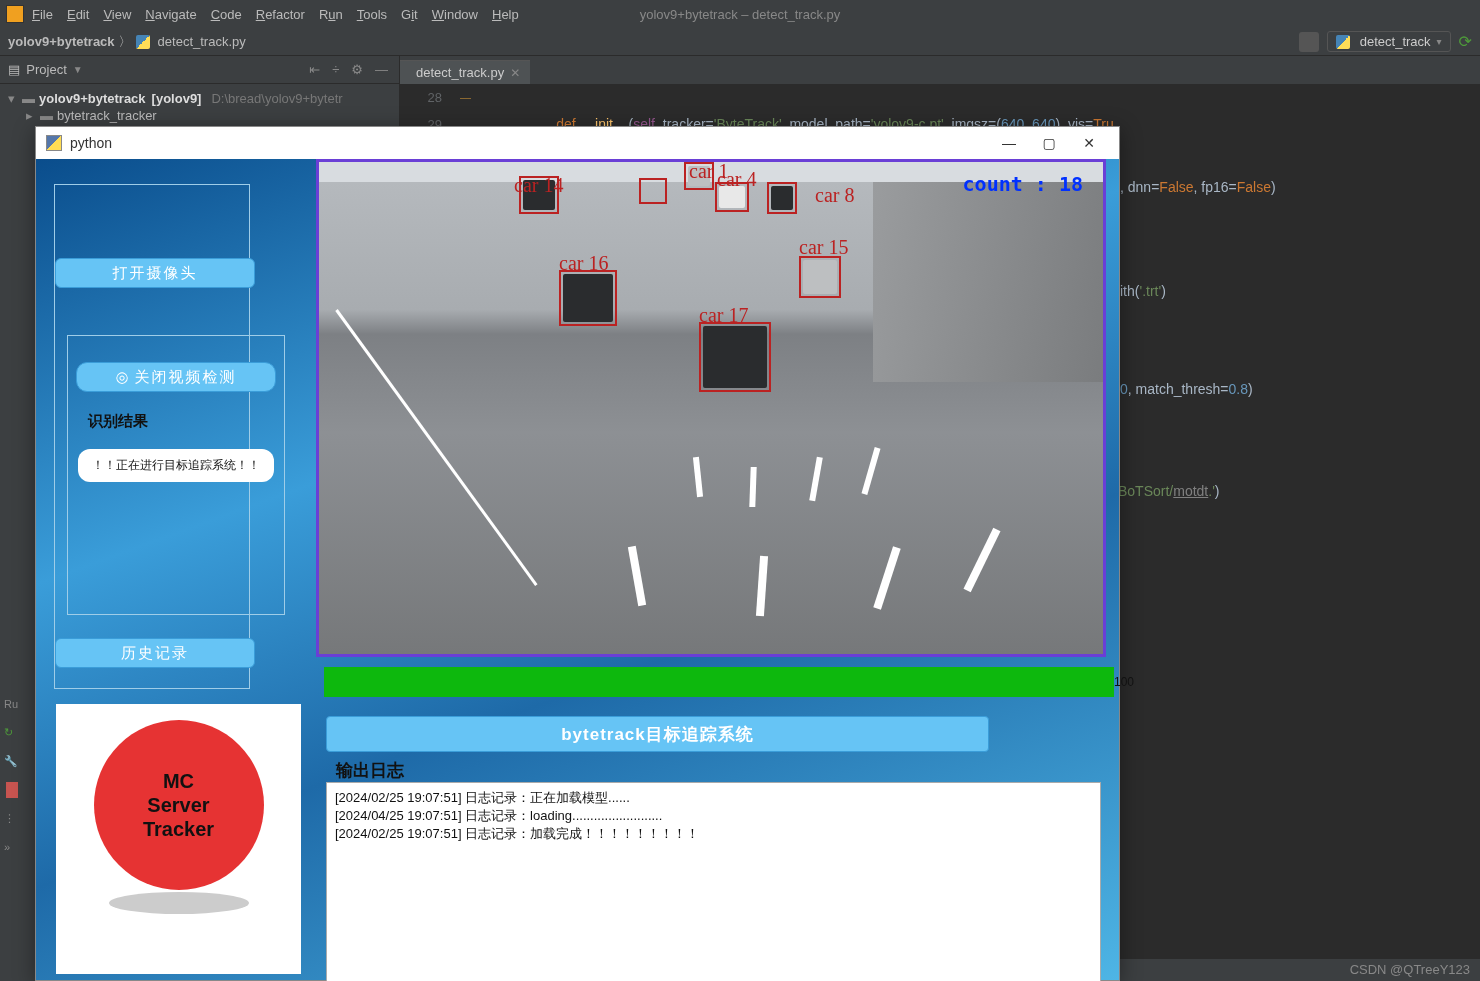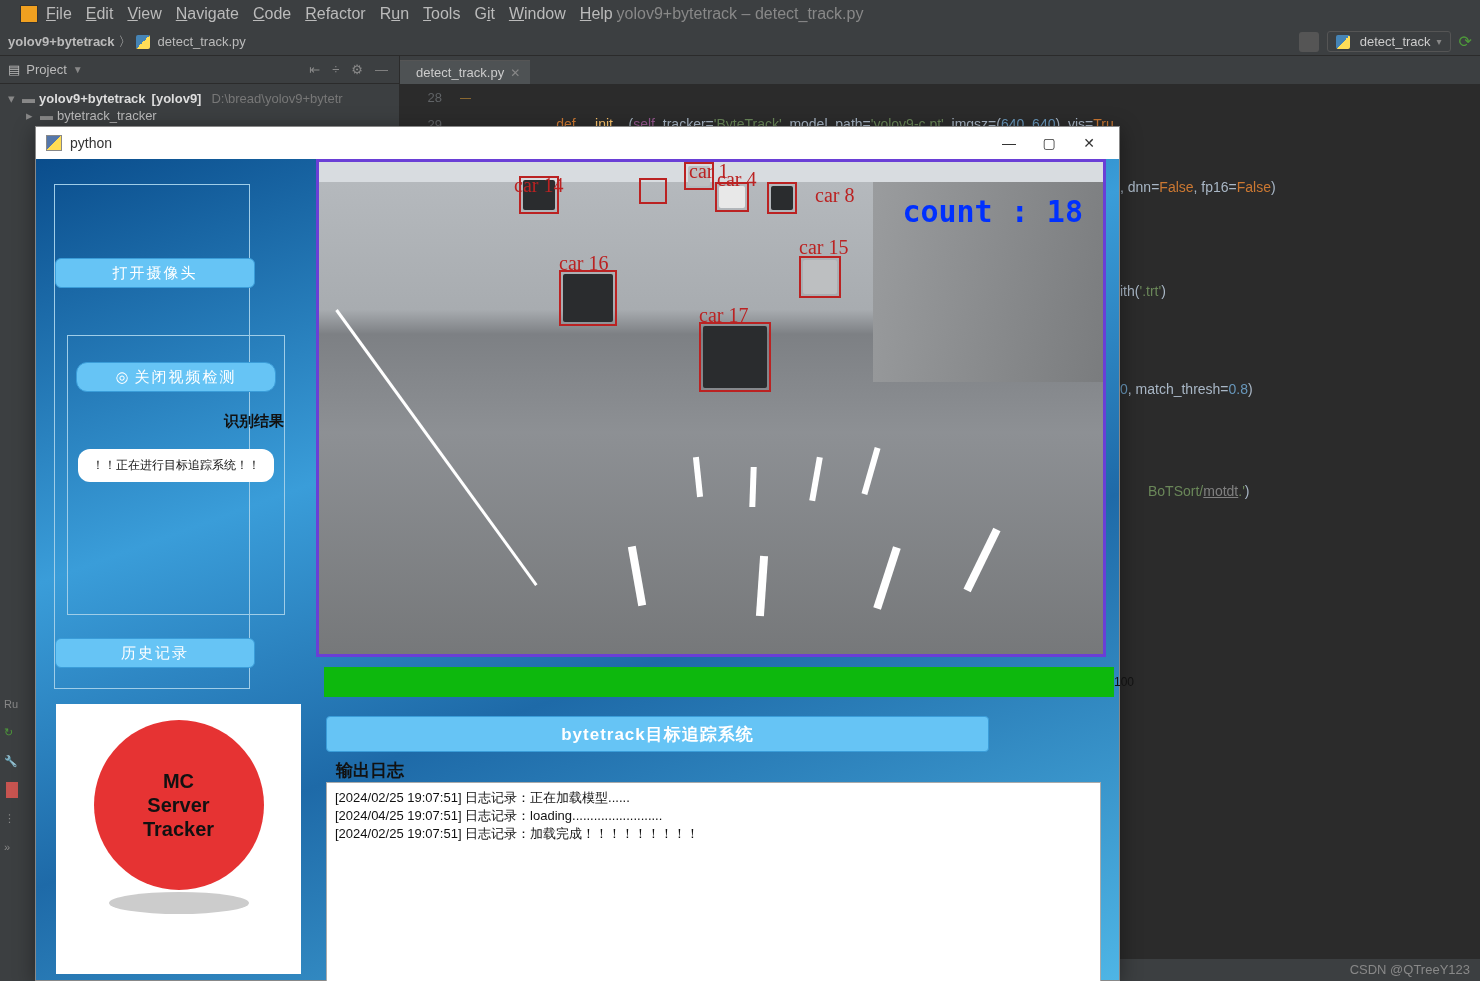--- a/index.html
+++ b/index.html
@@ -1,19 +1,19 @@
 <!DOCTYPE html>
 <html><head>
 <meta charset="utf-8">
 <style>
 * { margin:0; padding:0; box-sizing:border-box; font-family:Arial,sans-serif; }
 body { width:1480px; height:981px; background:#2b2b2b; overflow:hidden; position:relative; }
 
 
-.ide-menu { height:28px; background:#3c3f41; display:flex; align-items:center; padding:0 20px; color:#bbb; font-size:16px; }
+.ide-menu { height:28px; background:#3c3f41; display:flex; align-items:center; padding:0 6px; color:#bbb; font-size:13px; }
 .ide-menu .logo { width:18px; height:18px; background:#f0a020; border:1px solid #333; margin-right:8px; }
 .ide-menu span { margin-right:14px; cursor:pointer; }
 .ide-menu span u { text-decoration:underline; }
 .ide-title { position:absolute; left:50%; transform:translateX(-50%); color:#888; }
 
 
 .ide-crumb { height:28px; background:#3c3f41; display:flex; align-items:center; padding:0 8px; color:#bbb; font-size:13px; justify-content:space-between; border-bottom:1px solid #2b2b2b;}
 .ide-crumb .left { display:flex; align-items:center; gap:4px;}
 .ide-crumb .py-icon { width:14px; height:14px; background:linear-gradient(135deg,#4584b6 50%,#ffde57 50%); border-radius:2px; display:inline-block; margin-right:4px;}
 .ide-crumb .right { display:flex; align-items:center; gap:8px;}
@@ -64,34 +64,34 @@
 .pywin { position:absolute; left:35px; top:126px; width:1085px; height:855px; background:#fff; border:1px solid #888; box-shadow:0 4px 20px rgba(0,0,0,.4);}
 .pywin-title { height:32px; background:#fff; display:flex; align-items:center; padding:0 10px; font-size:14px; color:#333;}
 .pywin-title .ticon { width:16px; height:16px; border:1px solid #888; margin-right:8px; background:linear-gradient(135deg,#57a 50%,#fd5 50%);}
 .pywin-title .spacer { flex:1;}
 .pywin-title .wbtn { width:40px; text-align:center; color:#333; font-size:14px; cursor:pointer;}
 .pywin-body { height:calc(100% - 32px); background:linear-gradient(160deg,#0a4d8c 0%,#3a9dd9 35%,#1e6aa8 60%,#4eb5e5 100%); padding:8px; position:relative;}
 
 .side-panel { position:absolute; left:18px; top:25px; width:196px; height:505px; border:1px solid #9fcde8;}
 .side-btn { margin:18px auto 0; width:200px; height:30px; background:#66c4f5; border:1px solid #3a9dd9; border-radius:6px; color:#fff; font-size:15px; display:flex; align-items:center; justify-content:center; cursor:pointer; letter-spacing:2px;}
 .side-btn.cam-ic::before { content:"◎"; margin-right:4px; color:#fff;}
-.result-label { margin:20px 0 0 20px; font-size:15px; font-weight:bold; color:#111;text-align:right;}
+.result-label { margin:20px 0 0 20px; font-size:15px; font-weight:bold; color:#111;}
 .result-pill { margin:18px auto 0; width:196px; padding:8px 10px; background:#fff; border-radius:12px; font-size:12px; text-align:center; color:#111;}
 .side-panel .history-wrap { position:absolute; bottom:20px; left:0; right:0;}
 .side-panel .gap-box { position:absolute; top:150px; left:12px; width:218px; height:280px; border:1px solid #9fcde8;}
 
 .logo-box { position:absolute; left:20px; top:545px; width:245px; height:270px; background:#fff; padding:6px;}
 .logo-circle { width:170px; height:170px; margin:10px auto 0; border-radius:50%; background:#e63333; display:flex; align-items:center; justify-content:center; text-align:center; color:#111; font-weight:bold; font-size:20px; line-height:1.2;}
 .logo-shadow { width:140px; height:22px; margin:2px auto 0; background:#ccc; border-radius:50%;}
 
 .video-frame { position:absolute; left:280px; top:0; width:790px; height:498px; border:3px solid #6a3fd6; background:linear-gradient(#b7bbbf 0%,#a8acb0 30%,#7d8084 35%,#8d9094 55%,#76787a 100%);}
 .road-mark { position:absolute; background:#fff;}
 .video-frame .wall { position:absolute; right:0; top:20px; width:230px; height:200px; background:linear-gradient(100deg,#9a9c9e 0%,#7a7c7e 100%);}
 .video-frame .sky { position:absolute; left:0; top:0; right:0; height:20px; background:#d8dce0;}
-.count-text { position:absolute; right:20px; top:32px; color:#0030ff; font-size:30px; font-family:Consolas,monospace; font-weight:bold;}
+.count-text { position:absolute; right:20px; top:10px; color:#0030ff; font-size:20px; font-family:Consolas,monospace; font-weight:bold;}
 .bbox { position:absolute; border:2px solid #b22;}
 .bbox-label { position:absolute; color:#b22; font-size:20px; font-family:serif; white-space:nowrap;}
 .car-blob { position:absolute; background:#2a2c2e; border-radius:2px;}
 .car-blob.light { background:#bdbfc1;}
 .car-blob.white { background:#e8e8e8;}
 
 .progress-row { position:absolute; left:288px; top:508px; width:820px; height:30px; display:flex; align-items:center;}
 .progress-bar { flex:1; height:30px; background:#0db80d;}
 .progress-val { width:30px; text-align:left; font-size:12px; color:#111; background:rgba(255,255,255,.0);}
 .banner { position:absolute; left:290px; top:557px; width:663px; height:36px; background:#66c4f5; border:1px solid #3a9dd9; color:#fff; font-size:17px; font-weight:bold; display:flex; align-items:center; justify-content:center; letter-spacing:1px; border-radius:4px;}
@@ -182,21 +182,21 @@
     <div class="gutter-mark">
       <div class="warn">—</div>
     </div>
     <div class="code">
       <span>    <span class="kw">def </span><span class="fn">__init__</span><span>(</span><span class="self">self</span><span>, tracker=</span><span class="str">'ByteTrack'</span><span>, model_path=</span><span class="str">'yolov9-c.pt'</span><span>, imgsz=(</span><span class="num">640</span><span>, </span><span class="num">640</span><span>), vis=</span><span class="kw">Tru</span></span>
     </div>
 
     <div class="code" style="left:720px; top:118px;"><span>, dnn=</span><span class="kw">False</span><span>, fp16=</span><span class="kw">False</span><span>)</span></div>
     <div class="code" style="left:720px; top:222px;"><span>ith(</span><span class="str">'.trt'</span><span>)</span></div>
     <div class="code" style="left:704px; top:320px;"><span>=</span><span class="num">70</span><span>, match_thresh=</span><span class="num">0.8</span><span>)</span></div>
-    <div class="code" style="left:748px; top:422px;"><span class="str"><span>BoTSort/</span><span class="slu">motdt</span><span>.'</span></span><span>)</span></div>
+    <div class="code" style="left:718px; top:422px;"><span class="str"><span>BoTSort/</span><span class="slu">motdt</span><span>.'</span></span><span>)</span></div>
   </div>
 </div>
 
 <div class="left-strip">
   <div>Ru</div>
   <div class="g">↻</div>
   <div style="color:#888;">🔧</div>
   <div class="redsq"></div>
   <div style="color:#888;">⋮</div>
   <div style="color:#888;">»</div>

